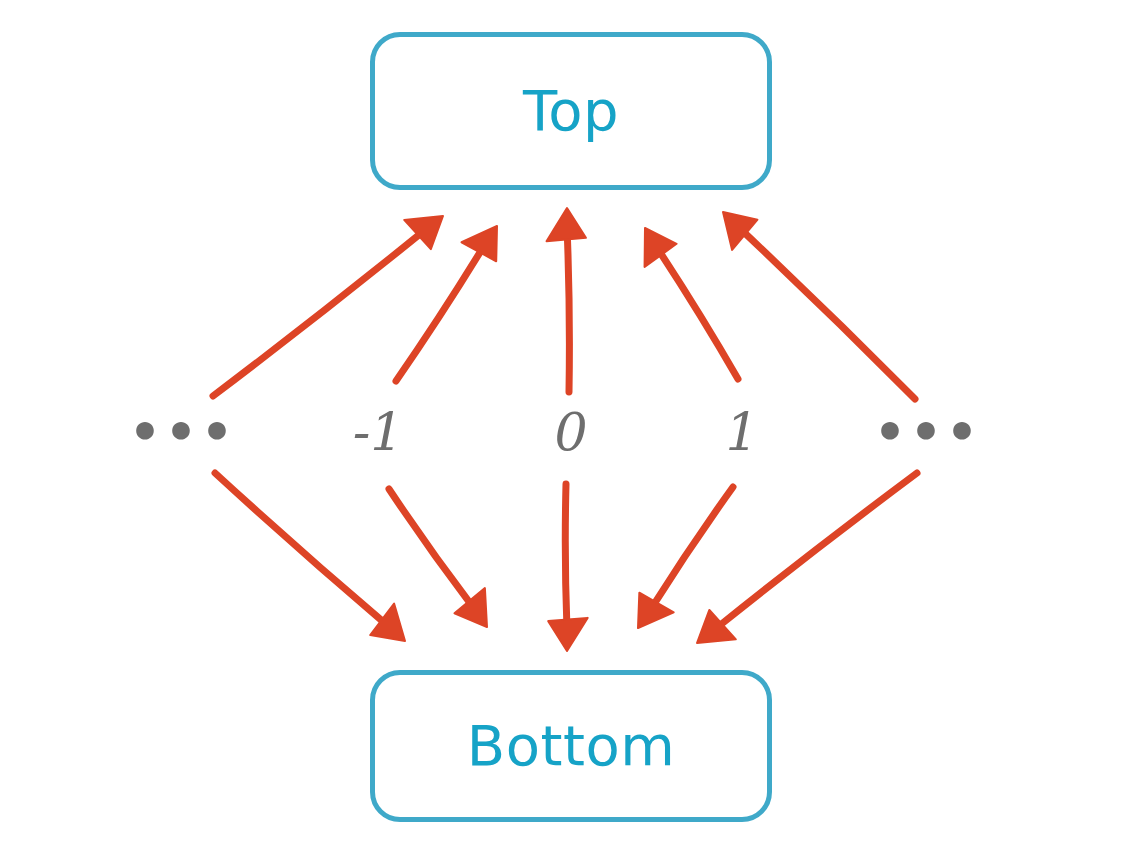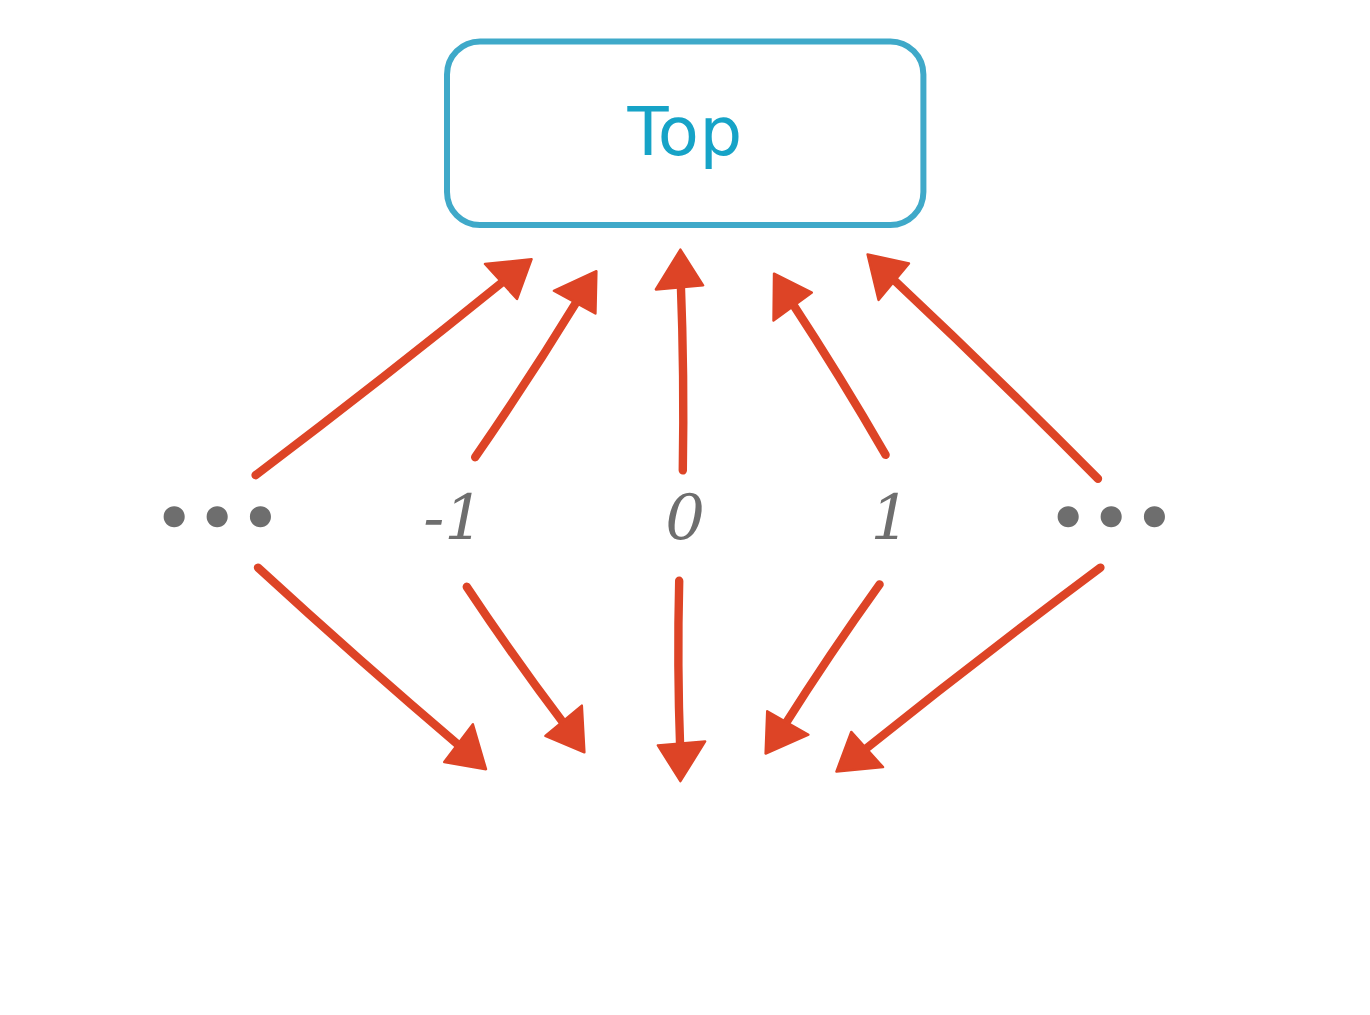--- a/index.html
+++ b/index.html
@@ -125,20 +125,23 @@
           <path d="M 917 473 Q 816.0997775160099 548.188065982737 717.8899240367532 626.8577859715998" stroke="#dd4426" stroke-width="7" stroke-linecap="round" fill="none"></path>
           <path d="M 697 643 L 709.3656265217558 609.9386739418327 L 735.8500793883519 639.3062816135014 Z" fill="#dd4426" stroke="#dd4426" stroke-width="2" stroke-linejoin="round"></path>
         </g>
       </g>
     </svg>
 
   <div class="node-box" id="top-box" style="left: 370px; top: 32px; width: 402px; height: 158px; border-color: rgb(63, 169, 201);">
     <span class="node-label" style="color: rgb(22, 163, 199);">Top</span>
   </div>
 
+  <div class="node-box" id="bottom-box" style="left: 370px; top: 670px; width: 402px; height: 152px; border-color: rgb(63, 169, 201);">
+    <span class="node-label" style="color: rgb(22, 163, 199);">Bottom</span>
+  </div>
 
   <div id="axis-labels">
       <div class="axis-label ellipsis" style="left: 183px; top: 432px; color: rgb(110, 110, 110);">•••</div>
       <div class="axis-label" style="left: 378px; top: 432px; color: rgb(110, 110, 110);">-1</div>
       <div class="axis-label" style="left: 571px; top: 432px; color: rgb(110, 110, 110);">0</div>
       <div class="axis-label" style="left: 742px; top: 432px; color: rgb(110, 110, 110);">1</div>
       <div class="axis-label ellipsis" style="left: 928px; top: 432px; color: rgb(110, 110, 110);">•••</div>
     </div>
 
 </div>

